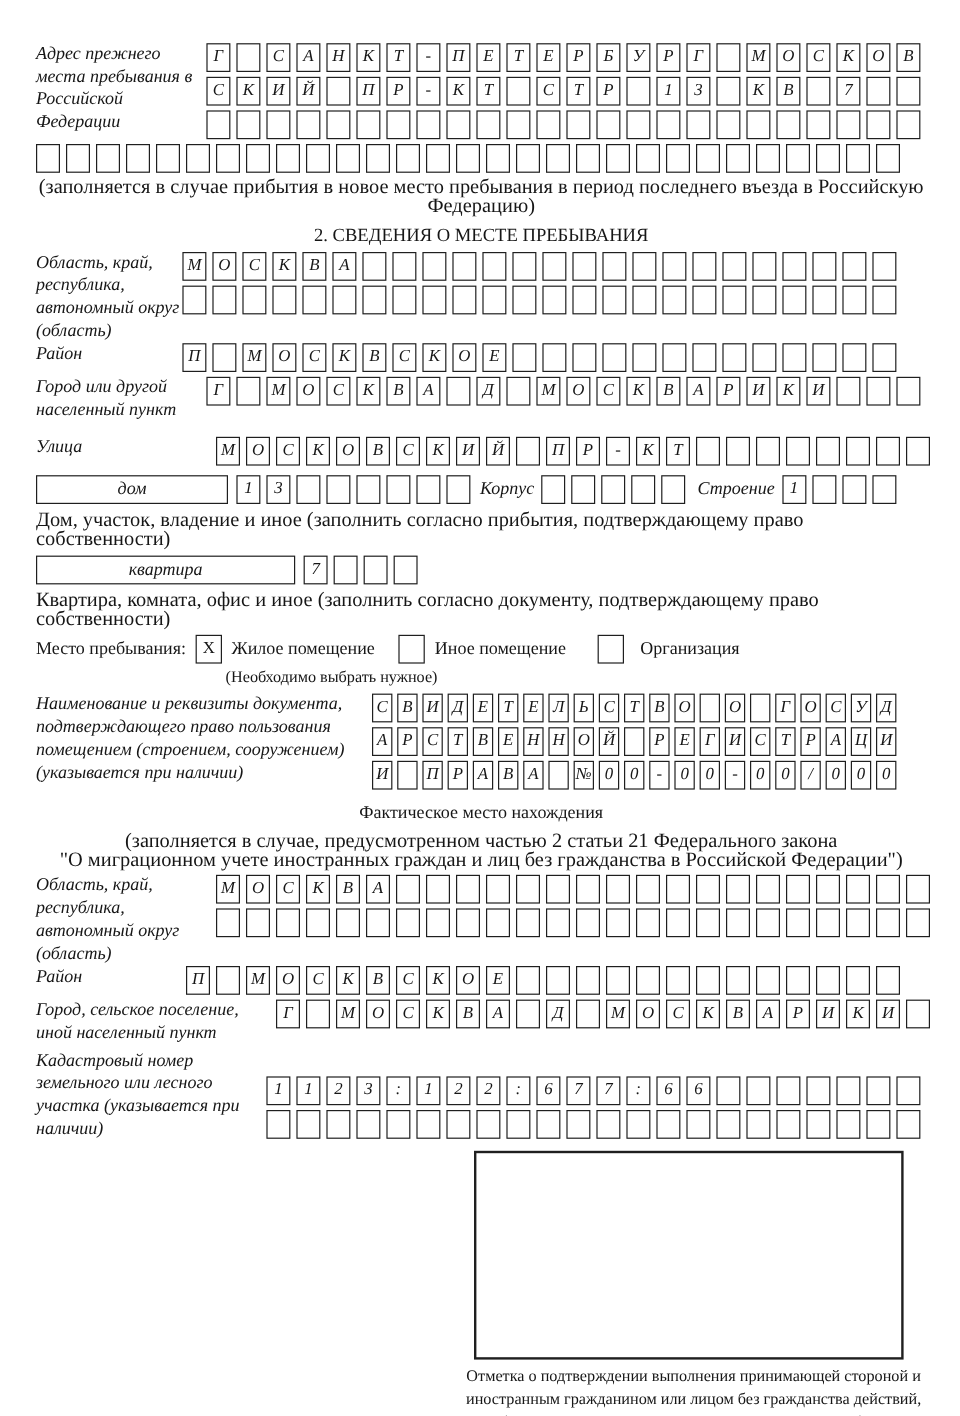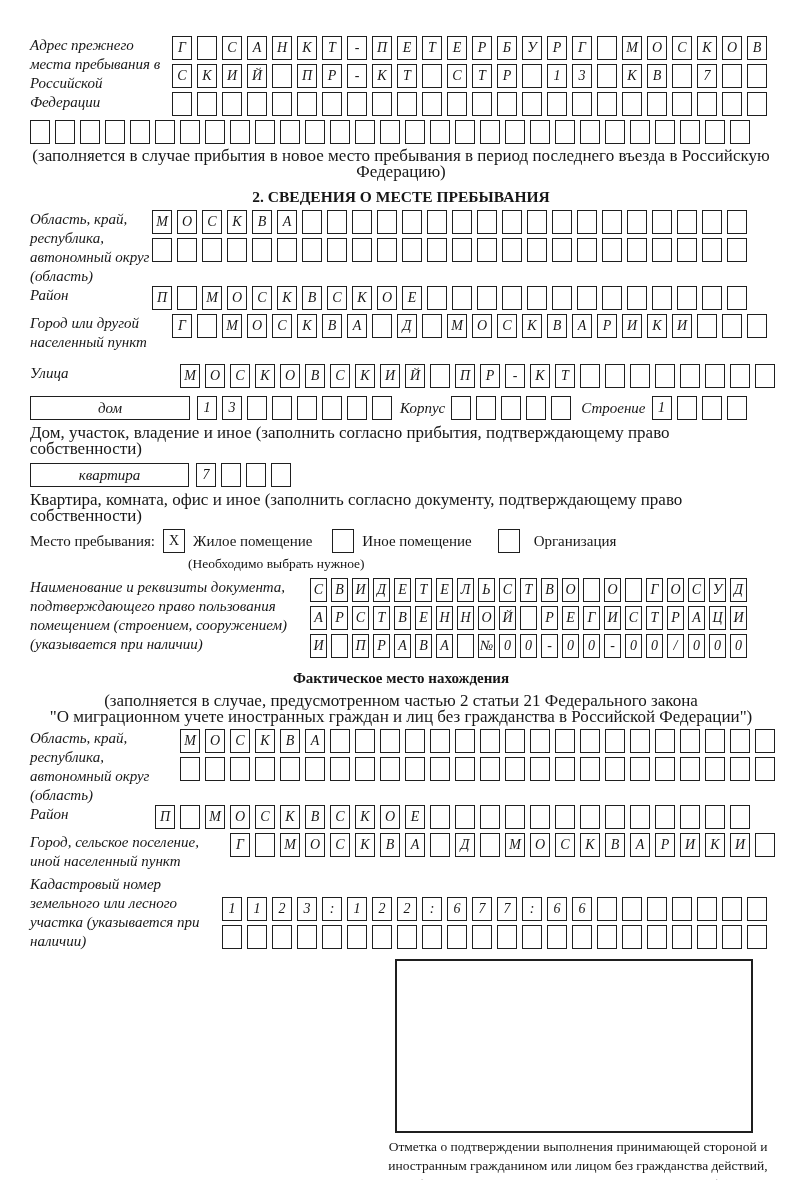--- a/index.html
+++ b/index.html
@@ -12,21 +12,21 @@
   .cellrow{display:flex;gap:5px;margin-bottom:4px;}
   .cell{box-sizing:border-box;flex:0 0 20px;width:20px;height:24px;
         border:1.6px solid #1f1f1f;display:inline-flex;align-items:center;
         justify-content:center;font-size:14px;background:#fff;}
   .cells21 .cell{flex-basis:17px;width:17px;}
   .cells21{gap:4px;}
   .wbox{box-sizing:border-box;border:1.6px solid #1f1f1f;height:24px;
         display:flex;align-items:center;justify-content:center;font-size:15px;}
   .smallnote{font-size:17px;line-height:16px;}
   .center{text-align:center;}
-  .bold{font-weight:bold;}
+  .bold{font-weight:normal;}
   .sect-title{font-size:15.5px;margin-top:8px;}
   .mt4{margin-top:4px;} .mt6{margin-top:6px;} .mt8{margin-top:8px;}
   .cb{box-sizing:border-box;width:22px;height:24px;border:1.6px solid #1f1f1f;
       display:inline-flex;align-items:center;justify-content:center;
       font-size:14px;margin:0 8px;}
   .placerow{display:flex;align-items:center;font-size:15px;margin-top:5px;}
   .bigbox{box-sizing:border-box;width:358px;height:174px;border:2px solid #1f1f1f;
           margin-left:365px;margin-top:6px;}
   .confcap{width:400px;margin-left:348px;font-size:13.5px;line-height:19px;
            text-align:center;margin-top:4px;}
@@ -328,21 +328,21 @@
     <div class="cellrow" style="margin:0;">
         <span class="cell">1</span>
         <span class="cell"></span>
         <span class="cell"></span>
         <span class="cell"></span>
       </div>
   </div>
   <div class="smallnote" style="margin-top:5px;">Дом, участок, владение и иное (заполнить согласно прибытия, подтверждающему право собственности)</div>
 
   <div class="frow mt6" style="align-items:center;">
-    <div class="wbox" style="width:159px;">квартира</div>
+    <div class="wbox" style="width:216px;">квартира</div>
     <div class="cellrow" style="margin:0 0 0 7px;">
         <span class="cell">7</span>
         <span class="cell"></span>
         <span class="cell"></span>
         <span class="cell"></span>
       </div>
   </div>
   <div class="smallnote" style="margin-top:5px;">Квартира, комната, офис и иное (заполнить согласно документу, подтверждающему право собственности)</div>
 
   <div class="placerow">

